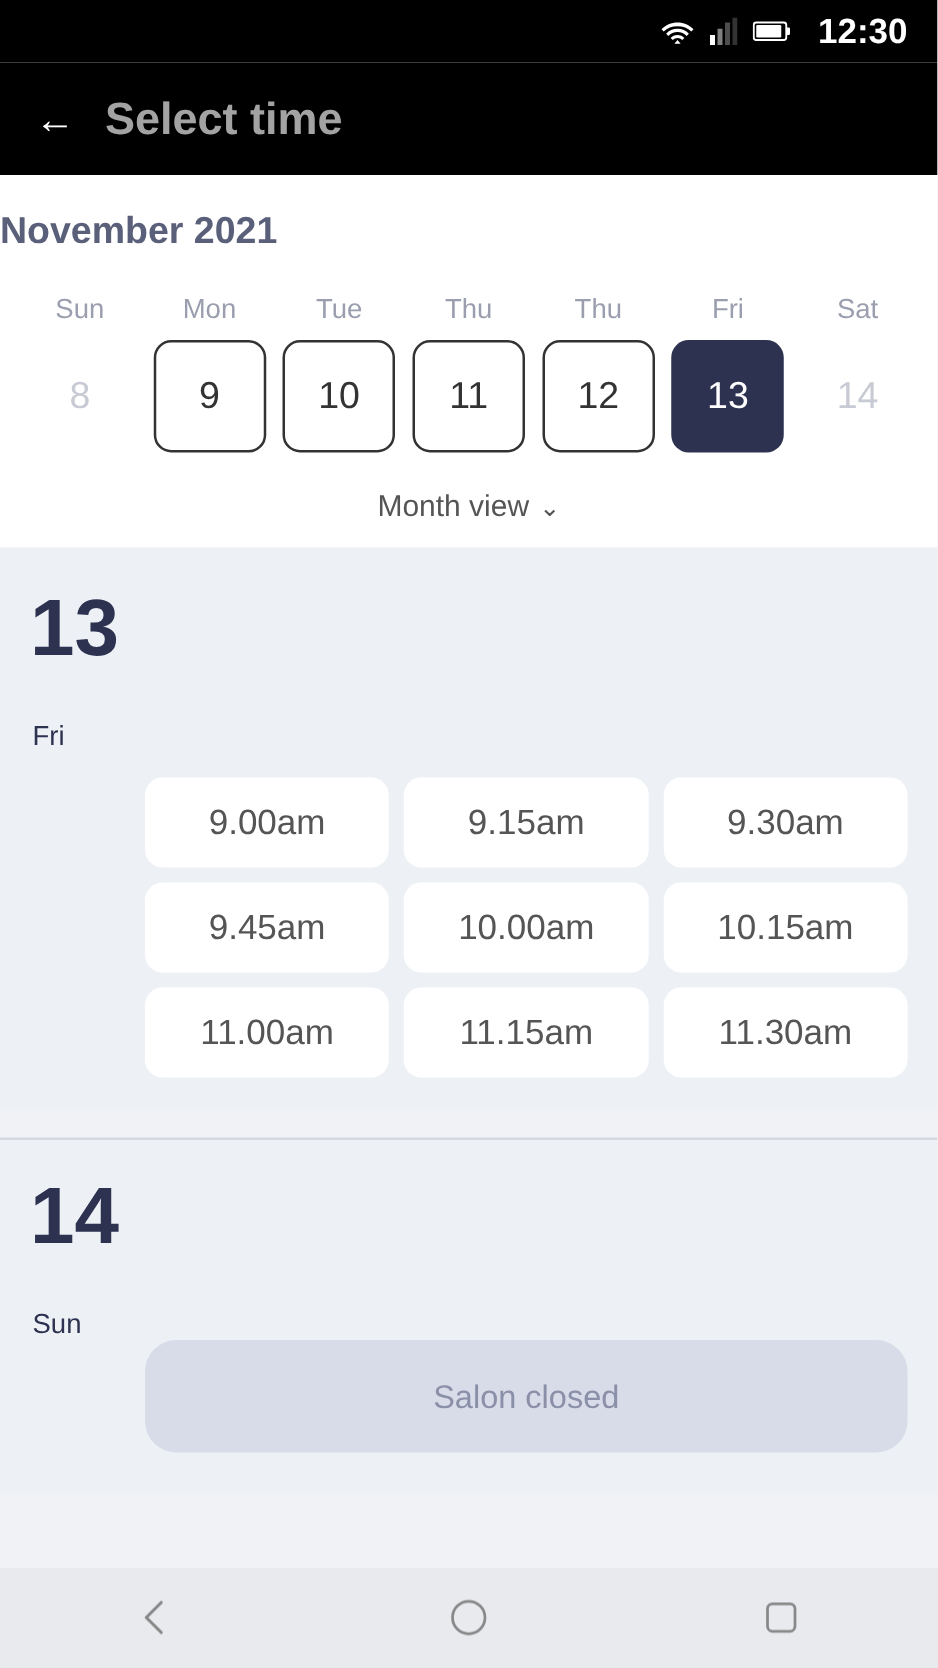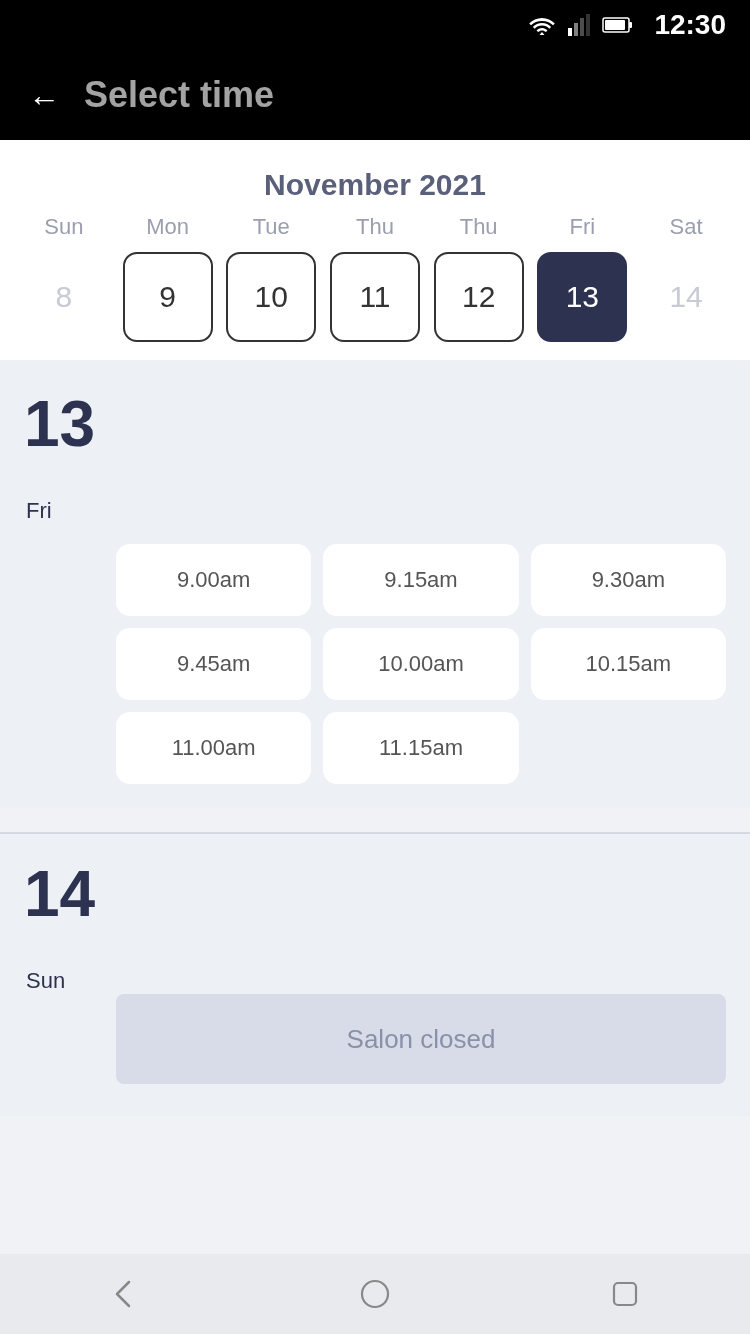--- a/index.html
+++ b/index.html
@@ -53,25 +53,24 @@
       font-size: 36px;
       font-weight: 700;
     }
 
     
     .calendar-section {
       background: #fff;
       padding: 28px 0 0 0;
     }
     .month-label {
-      text-align: center;
       font-size: 30px;
       font-weight: 600;
       color: #5a5f7a;
-      margin-bottom: 12px;
+      margin-bottom: 32px;
     }
     .weekday-row {
       display: flex;
       justify-content: space-around;
       padding: 0 12px;
       margin-bottom: 12px;
     }
     .weekday-cell {
       width: 90px;
       text-align: center;
@@ -156,21 +155,21 @@
       gap: 12px;
       margin-left: 92px;
     }
     .time-slot {
       background: #fff;
       border-radius: 14px;
       height: 72px;
       display: flex;
       align-items: center;
       justify-content: center;
-      font-size: 22px;
+      font-size: 28px;
       color: #555;
       cursor: pointer;
       border: none;
     }
 
     
     .section-divider {
       height: 2px;
       background: #d5d8e0;
       margin: 24px 0 0 0;
@@ -195,21 +194,21 @@
     }
     .closed-name {
       font-size: 22px;
       color: #2d3250;
       font-weight: 400;
       margin-top: 42px;
       margin-left: 2px;
     }
     .closed-box {
       background: #d8dce8;
-      border-radius: 8px;
+      border-radius: 25px;
       margin-left: 92px;
       margin-top: 0;
       height: 90px;
       display: flex;
       align-items: center;
       justify-content: center;
       font-size: 26px;
       color: #8a90a8;
     }
 
@@ -287,39 +286,44 @@
   <div class="dates-row">
     <div class="date-cell inactive">8</div>
     <div class="date-cell bordered">9</div>
     <div class="date-cell bordered">10</div>
     <div class="date-cell bordered">11</div>
     <div class="date-cell bordered">12</div>
     <div class="date-cell selected">13</div>
     <div class="date-cell inactive">14</div>
   </div>
 
+  <div class="month-view-toggle">
+    <span>Month view</span>
+    <span class="chevron">⌄</span>
+  </div>
 </div>
 
 <div class="time-section">
   <div class="day-header">
     <div>
       <div class="day-number">13</div>
       <div class="day-name">Fri</div>
     </div>
   </div>
 
   <div class="time-slots-grid">
     <div class="time-slot">9.00am</div>
     <div class="time-slot">9.15am</div>
     <div class="time-slot">9.30am</div>
     <div class="time-slot">9.45am</div>
     <div class="time-slot">10.00am</div>
     <div class="time-slot">10.15am</div>
     <div class="time-slot">11.00am</div>
     <div class="time-slot">11.15am</div>
+    <div class="time-slot">11.30am</div>
   </div>
 </div>
 
 <div class="section-divider"></div>
 
 <div class="closed-section">
   <div class="closed-day-header">
     <div>
       <div class="closed-number">14</div>
       <div class="closed-name">Sun</div>

